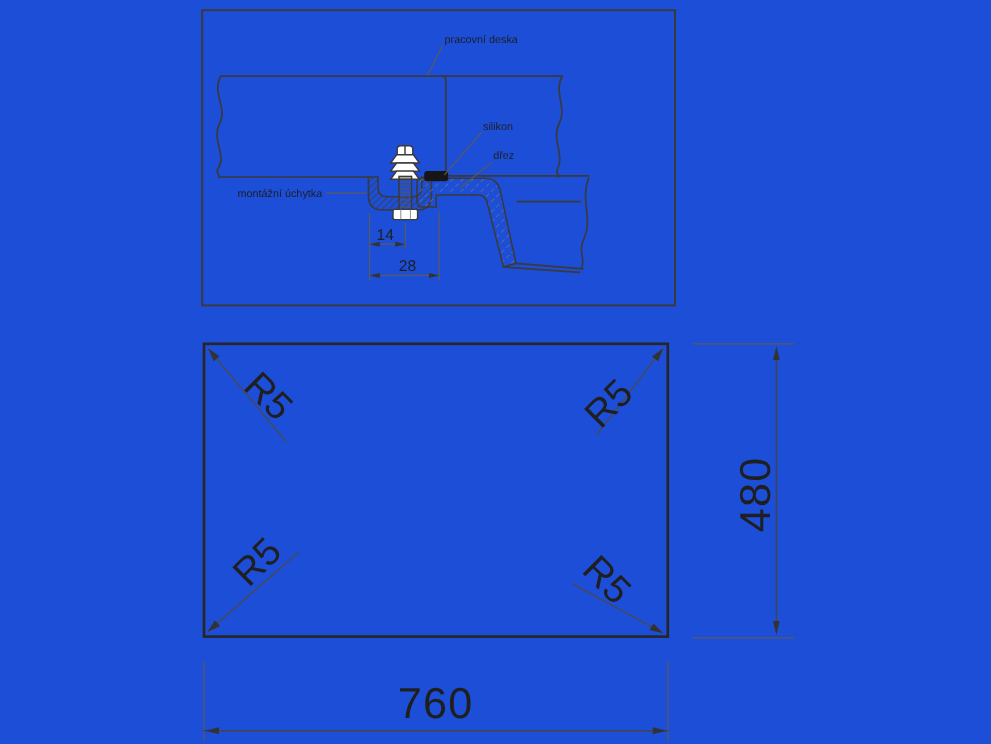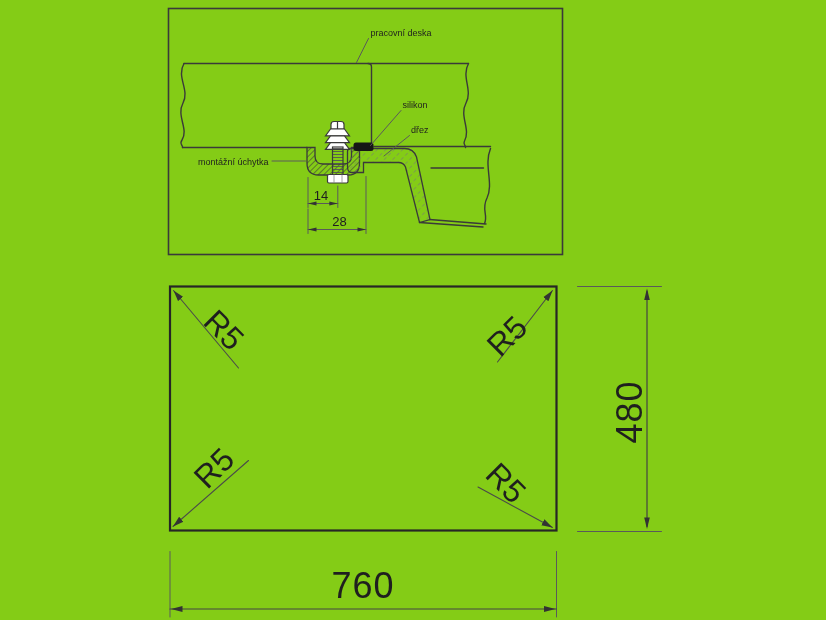--- a/index.html
+++ b/index.html
@@ -1,20 +1,20 @@
 <!DOCTYPE html>
 <html><head>
 <meta charset="utf-8">
 <style>
   html, body { margin: 0; padding: 0; background: #ffffff; }
   .stage {
     position: relative;
     width: 826px;
     height: 620px;
-    background: #84cc16;
+    background: #1d4ed8;
     overflow: hidden;
   }
   svg { display: block; }
   svg text {
     font-family: "Liberation Sans", sans-serif;
     fill: #1f1f1f;
     stroke: none;
   }
   .lbl   { font-size: 9px; }
   .dim-sm{ font-size: 13px; }

